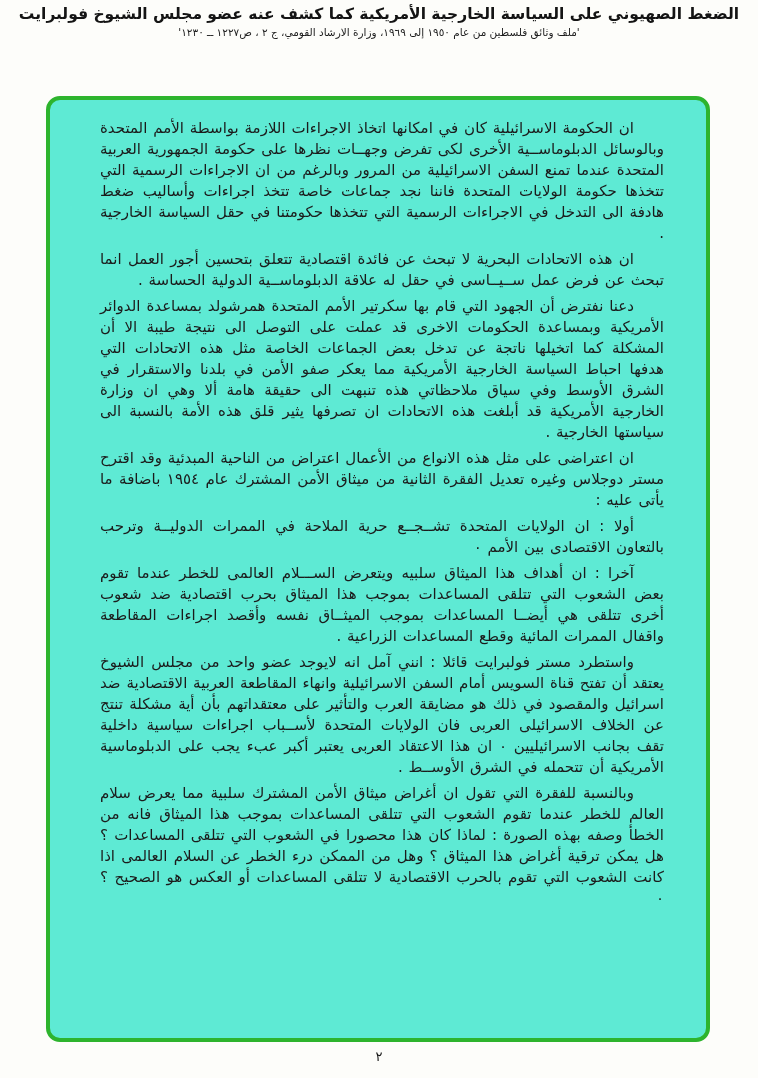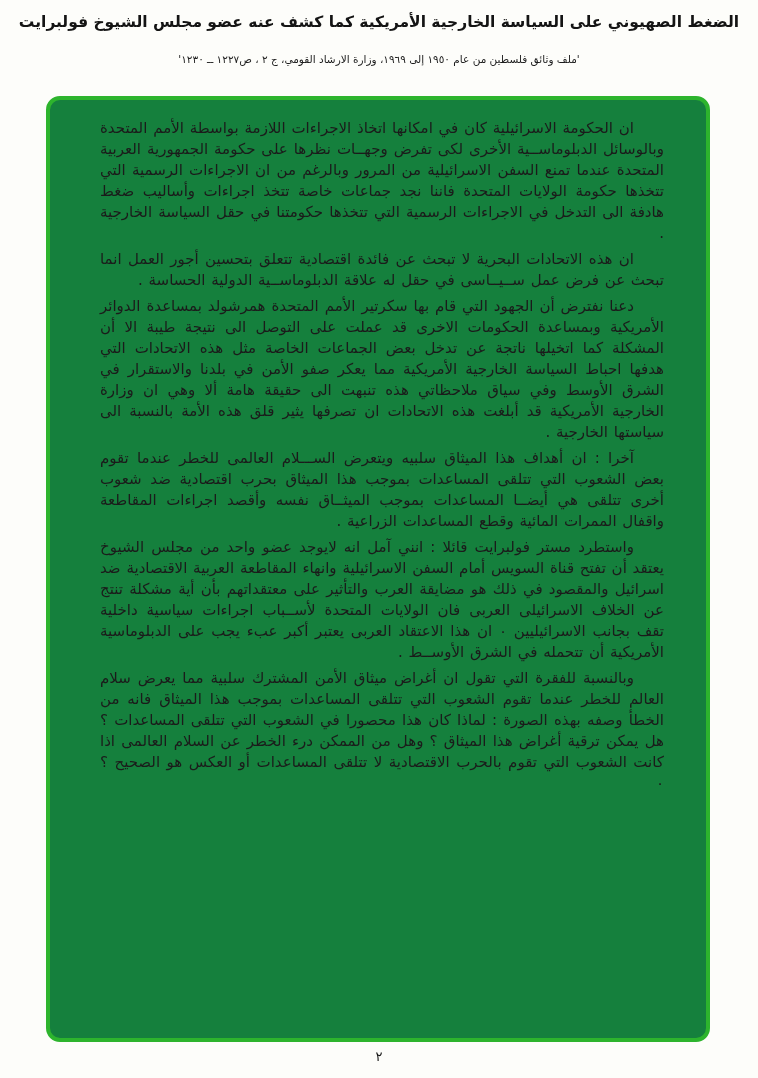--- a/index.html
+++ b/index.html
@@ -8,45 +8,45 @@
     background: #ffffff;
     font-family: "DejaVu Sans", sans-serif;
   }
   .page {
     position: relative;
     width: 758px; height: 1078px;
     background: #fdfdfa;
     overflow: hidden;
   }
   .header {
-    padding-top: 12px;
+    padding-top: 4px;
     text-align: center;
     direction: rtl;
     color: #141414;
   }
   .title {
     font-size: 15.5px;
     font-weight: bold;
     line-height: 20px;
   }
   .subtitle {
-    margin-top: 21px;
+    margin-top: 2px;
     font-size: 10.5px;
     color: #1c1c1c;
   }
   .frame {
     position: absolute;
     left: 46px; top: 96px;
     width: 664px; height: 946px;
     border: 4px solid #2db42d;
     border-radius: 14px;
     padding: 18px 42px 16px 50px;
     direction: rtl;
     overflow: hidden;
-    background: #15803d;
+    background: #5eead4;
   }
   .frame p {
     font-size: 15px;
     line-height: 21px;
     text-align: justify;
     text-indent: 30px;
     color: #1b1b1b;
     margin-bottom: 5px;
     word-spacing: 1px;
   }
@@ -67,20 +67,22 @@
 
   <div class="header">
     <div class="title">الضغط الصهيوني على السياسة الخارجية الأمريكية كما كشف عنه عضو مجلس الشيوخ فولبرايت</div>
     <div class="subtitle">'ملف وثائق فلسطين من عام ١٩٥٠ إلى ١٩٦٩، وزارة الارشاد القومي، ج ٢ ، ص١٢٢٧ ــ ١٢٣٠'</div>
   </div>
 
   <div class="frame" style="border-color: rgb(45, 180, 45);">
     <p>ان الحكومة الاسرائيلية كان في امكانها اتخاذ الاجراءات اللازمة بواسطة الأمم المتحدة وبالوسائل الدبلوماســية الأخرى لكى تفرض وجهــات نظرها على حكومة الجمهورية العربية المتحدة عندما تمنع السفن الاسرائيلية من المرور وبالرغم من ان الاجراءات الرسمية التي تتخذها حكومة الولايات المتحدة فاننا نجد جماعات خاصة تتخذ اجراءات وأساليب ضغط هادفة الى التدخل في الاجراءات الرسمية التي تتخذها حكومتنا في حقل السياسة الخارجية .</p>
     <p>ان هذه الاتحادات البحرية لا تبحث عن فائدة اقتصادية تتعلق بتحسين أجور العمل انما تبحث عن فرض عمل ســيــاسى في حقل له علاقة الدبلوماســية الدولية الحساسة .</p>
     <p>دعنا نفترض أن الجهود التي قام بها سكرتير الأمم المتحدة همرشولد بمساعدة الدوائر الأمريكية وبمساعدة الحكومات الاخرى قد عملت على التوصل الى نتيجة طيبة الا أن المشكلة كما اتخيلها ناتجة عن تدخل بعض الجماعات الخاصة مثل هذه الاتحادات التي هدفها احباط السياسة الخارجية الأمريكية مما يعكر صفو الأمن في بلدنا والاستقرار في الشرق الأوسط وفي سياق ملاحظاتي هذه تنبهت الى حقيقة هامة ألا وهي ان وزارة الخارجية الأمريكية قد أبلغت هذه الاتحادات ان تصرفها يثير قلق هذه الأمة بالنسبة الى سياستها الخارجية .</p>
+    <p>ان اعتراضى على مثل هذه الانواع من الأعمال اعتراض من الناحية المبدئية وقد اقترح مستر دوجلاس وغيره تعديل الفقرة الثانية من ميثاق الأمن المشترك عام ١٩٥٤ باضافة ما يأتى عليه :</p>
+    <p>أولا : ان الولايات المتحدة تشــجــع حرية الملاحة في الممرات الدوليــة وترحب بالتعاون الاقتصادى بين الأمم ٠</p>
     <p>آخرا : ان أهداف هذا الميثاق سلبيه ويتعرض الســـلام العالمى للخطر عندما تقوم بعض الشعوب التي تتلقى المساعدات بموجب هذا الميثاق بحرب اقتصادية ضد شعوب أخرى تتلقى هي أيضــا المساعدات بموجب الميثــاق نفسه وأقصد اجراءات المقاطعة واقفال الممرات المائية وقطع المساعدات الزراعية .</p>
     <p>واستطرد مستر فولبرايت قائلا : انني آمل انه لايوجد عضو واحد من مجلس الشيوخ يعتقد أن تفتح قناة السويس أمام السفن الاسرائيلية وانهاء المقاطعة العربية الاقتصادية ضد اسرائيل والمقصود في ذلك هو مضايقة العرب والتأثير على معتقداتهم بأن أية مشكلة تنتج عن الخلاف الاسرائيلى العربى فان الولايات المتحدة لأســباب اجراءات سياسية داخلية تقف بجانب الاسرائيليين ٠ ان هذا الاعتقاد العربى يعتبر أكبر عبء يجب على الدبلوماسية الأمريكية أن تتحمله في الشرق الأوســط .</p>
     <p>وبالنسبة للفقرة التي تقول ان أغراض ميثاق الأمن المشترك سلبية مما يعرض سلام العالم للخطر عندما تقوم الشعوب التي تتلقى المساعدات بموجب هذا الميثاق فانه من الخطأ وصفه بهذه الصورة : لماذا كان هذا محصورا في الشعوب التي تتلقى المساعدات ؟ هل يمكن ترقية أغراض هذا الميثاق ؟ وهل من الممكن درء الخطر عن السلام العالمى اذا كانت الشعوب التي تقوم بالحرب الاقتصادية لا تتلقى المساعدات أو العكس هو الصحيح ؟ ٠</p>
   </div>
 
   <div class="page-num">٢</div>
 
 </div>
 
 </body></html>

